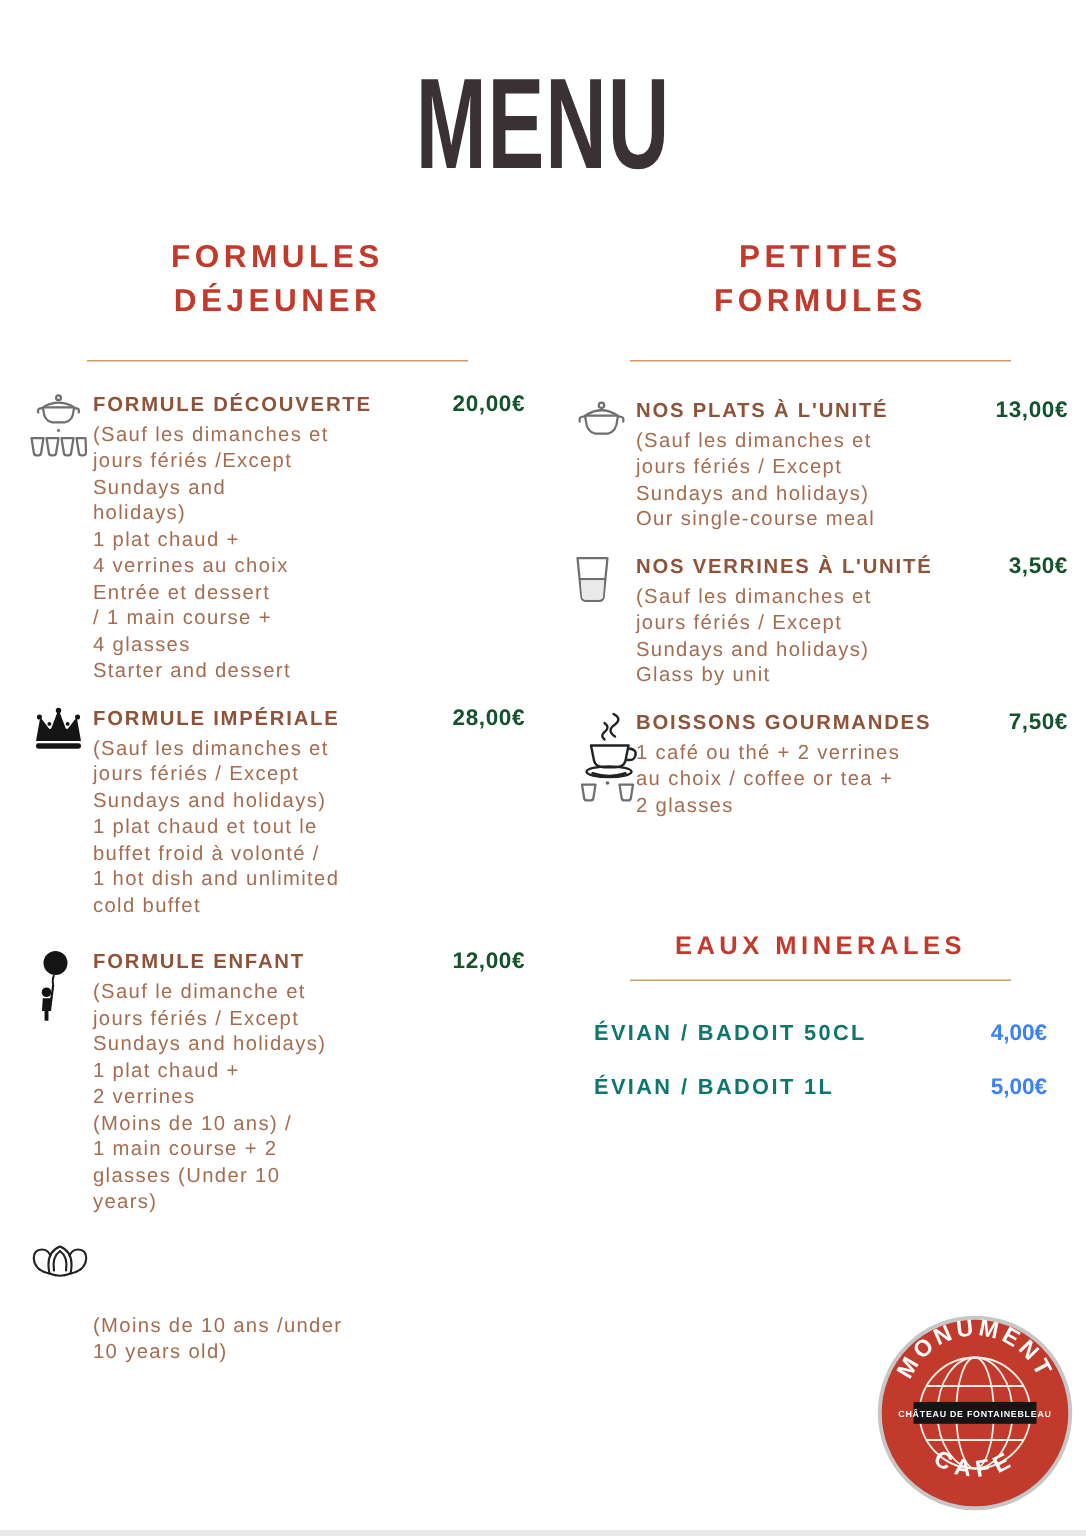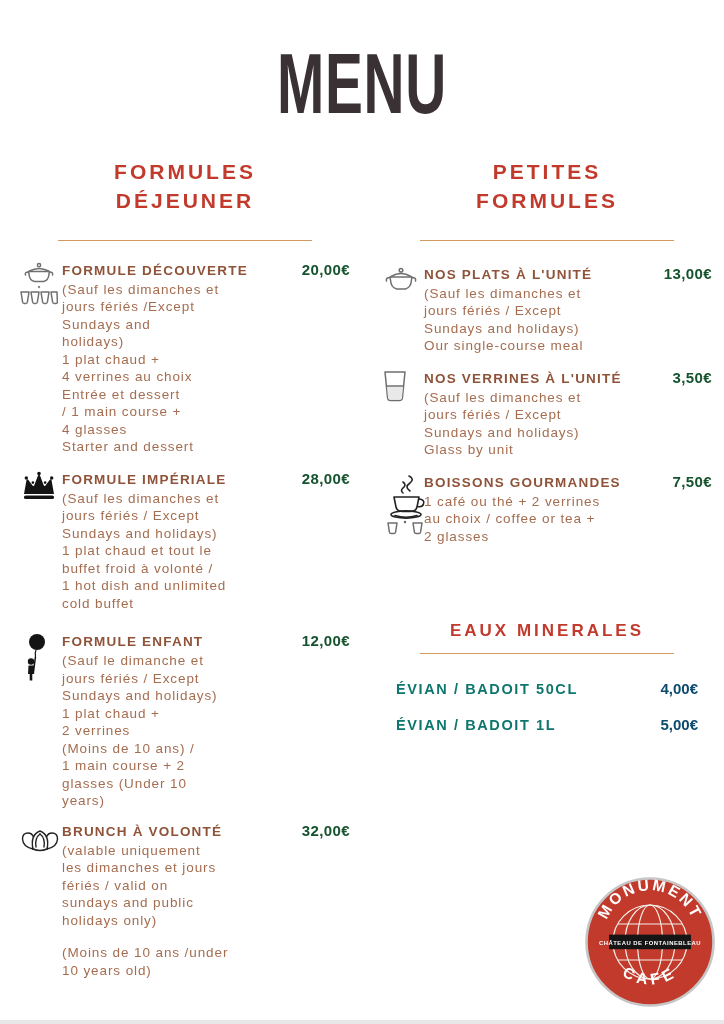--- a/index.html
+++ b/index.html
@@ -49,21 +49,21 @@
   
   .waters{margin-top:76px;}
   .waters-heading{
     text-align:center;color:#c23a2c;font-weight:bold;font-size:17px;
     letter-spacing:3px;
   }
   .waters .divider{margin-top:12px;width:254px;}
   .water-rows{margin-top:26px;padding:0 14px;}
   .water-row{display:flex;justify-content:space-between;align-items:baseline;margin-bottom:19px;}
   .water-name{font-weight:bold;font-size:14.5px;letter-spacing:1.6px;color:#0f766e;}
-  .water-price{font-weight:bold;font-size:15px;color:#0c4a6e;}
+  .water-price{font-weight:bold;font-size:15px;color:#3b82f6;}
   
   .logo{position:absolute;left:584px;top:876px;width:132px;height:132px;}
   
   .oline{stroke:#6f6f6f;fill:none;stroke-width:1.5;stroke-linecap:round;stroke-linejoin:round;}
   .dline{stroke:#222;fill:none;stroke-width:1.6;stroke-linecap:round;stroke-linejoin:round;}
   .solid{fill:#141414;stroke:none;}
 </style>
 </head>
 <body>
 
@@ -176,31 +176,20 @@
           <svg width="40" height="32" viewBox="0 0 40 32">
             <g class="dline" style="stroke-width:1.4">
               <path d="M13 26 Q10 12 20 8 Q30 12 27 26"></path>
               <path d="M13 26 Q3 24 2.5 16 Q2.5 10 8 10 Q12 10 13.5 14"></path>
               <path d="M27 26 Q37 24 37.5 16 Q37.5 10 32 10 Q28 10 26.5 14"></path>
               <path d="M13 26 Q20 29 27 26"></path>
               <path d="M16 24 Q14.5 15 20 11"></path>
               <path d="M24 24 Q25.5 15 20 11"></path>
             </g>
           </svg>
-        </div>
-        <div class="body">
-          <div class="row">
-            <span class="name">BRUNCH À VOLONTÉ</span>
-            <span class="price">32,00€</span>
-          </div>
-          <div class="desc">(valable uniquement
-les dimanches et jours
-fériés / valid on
-sundays and public
-holidays only)</div>
         </div>
       </div>
 
       <div class="item">
         <div class="icon-cell"></div>
         <div class="body">
           <div class="desc">(Moins de 10 ans /under
 10 years old)</div>
         </div>
       </div>

